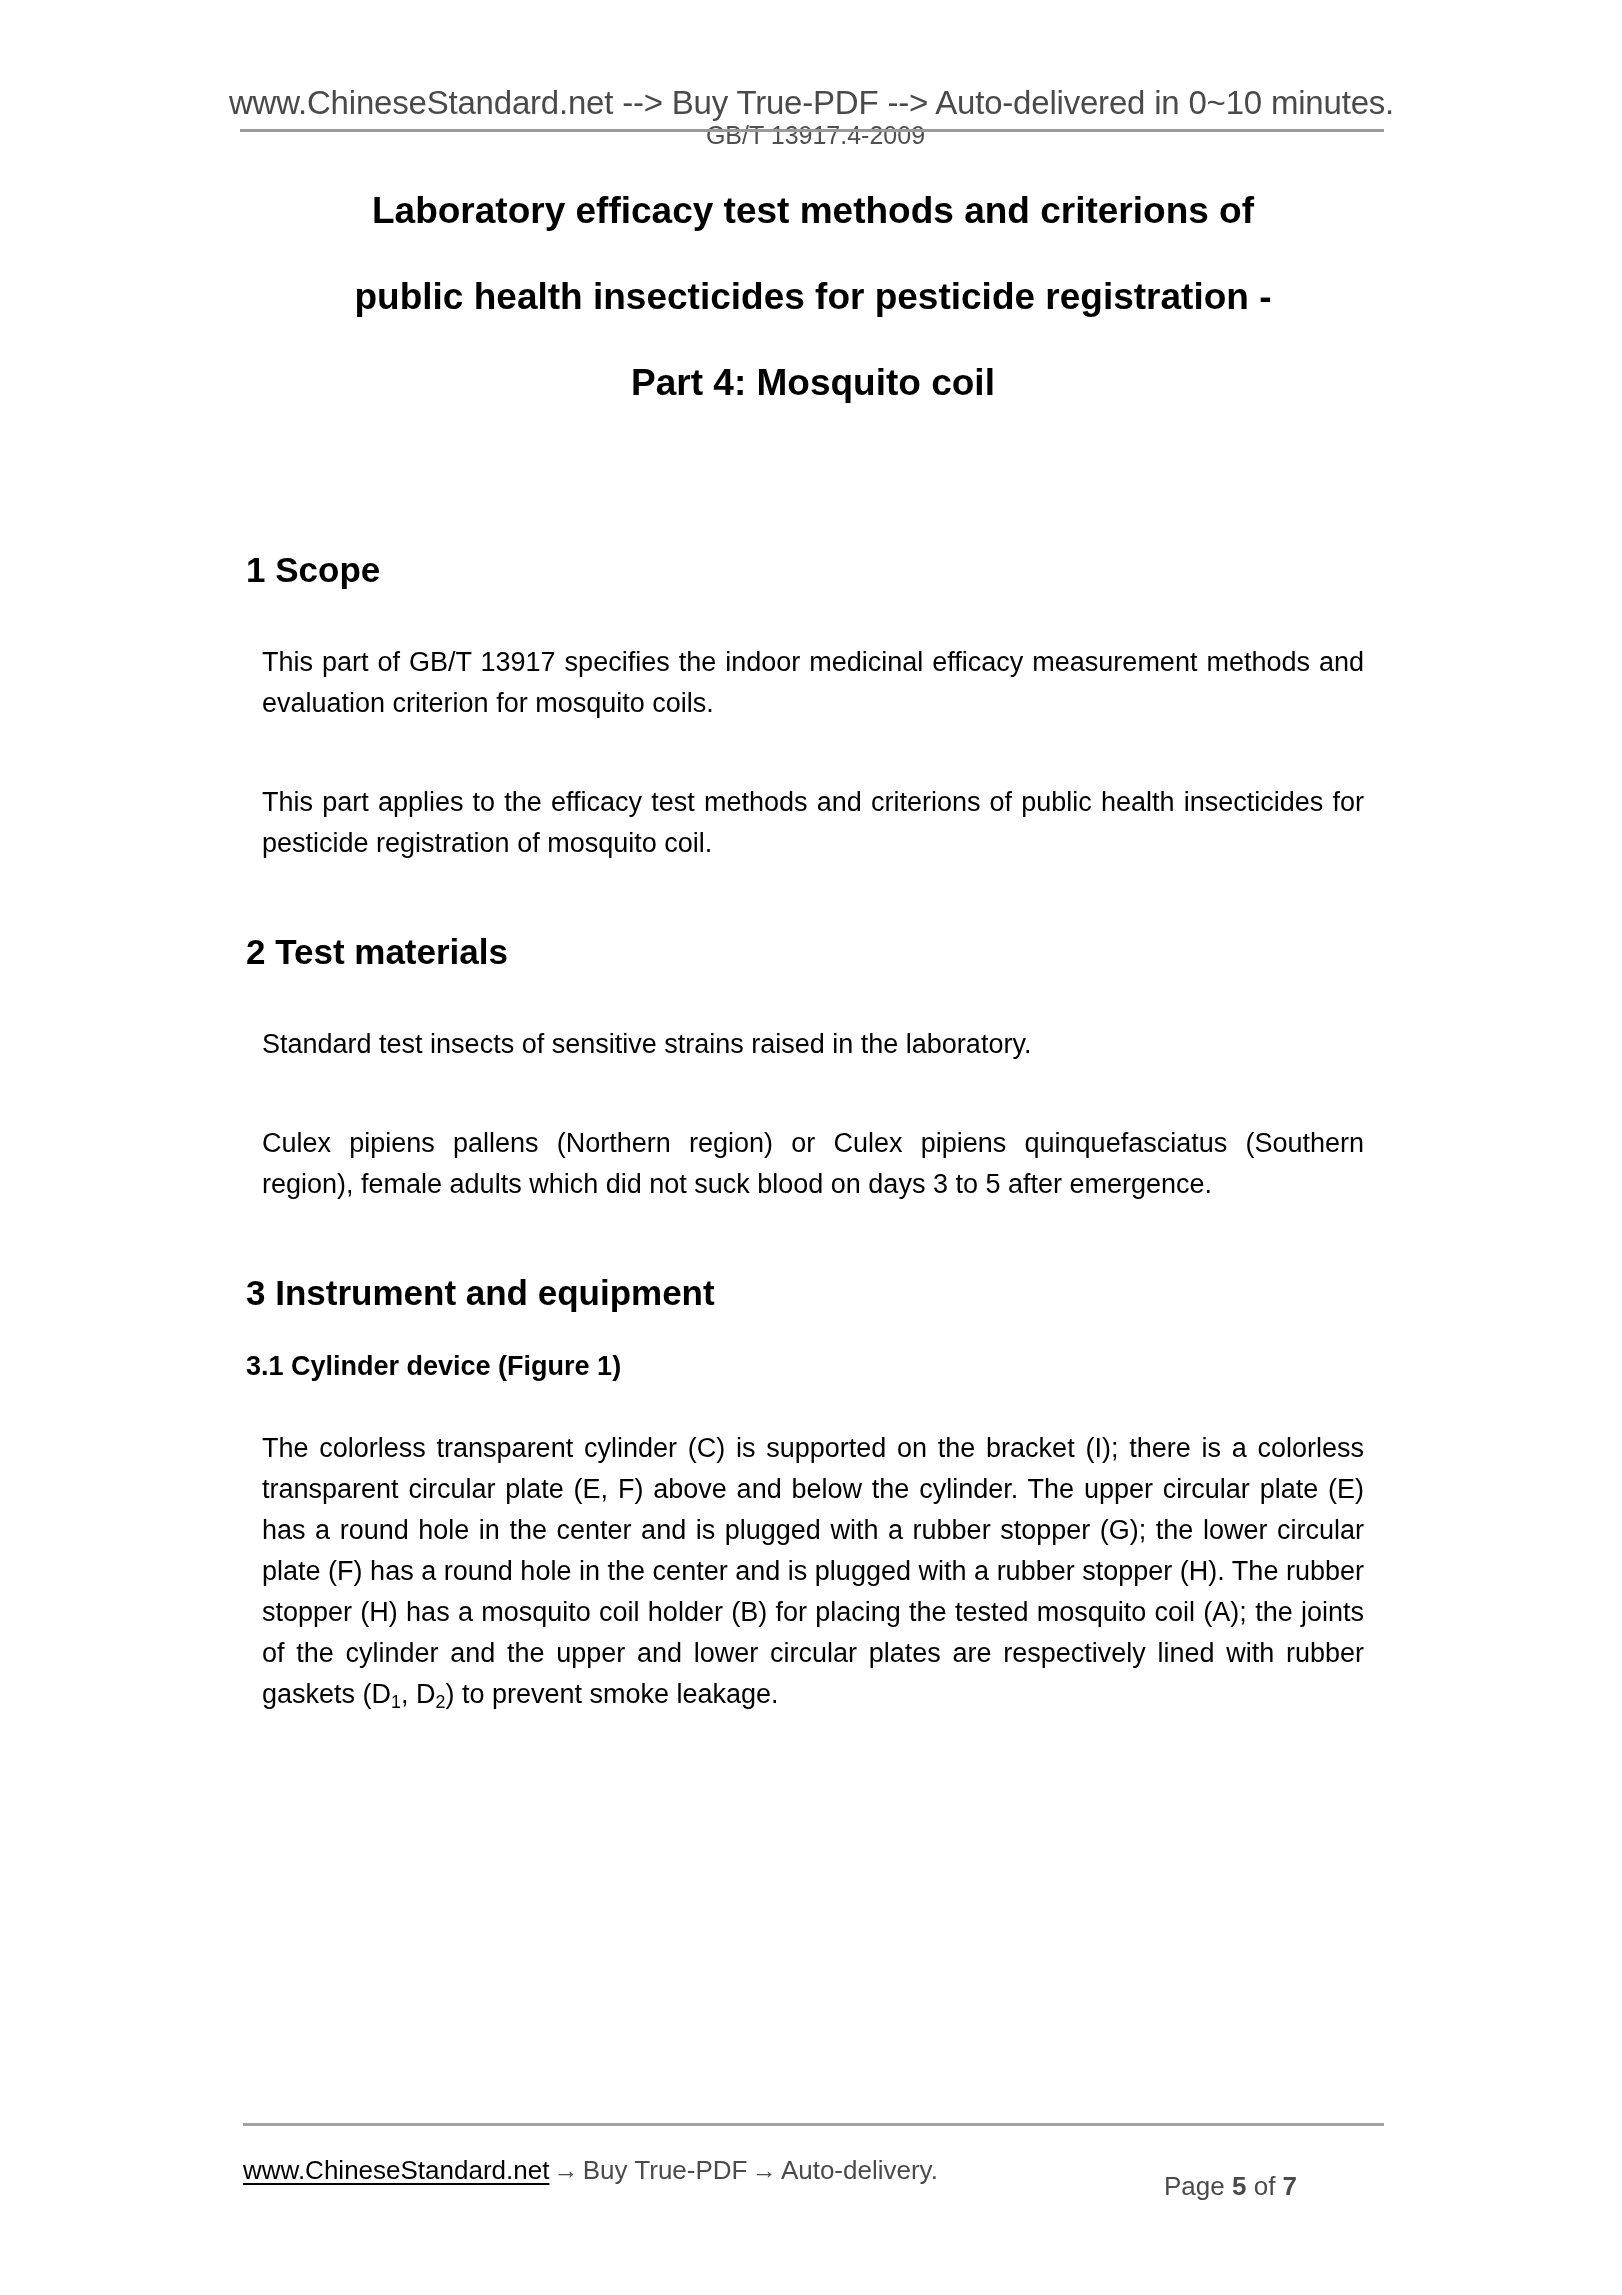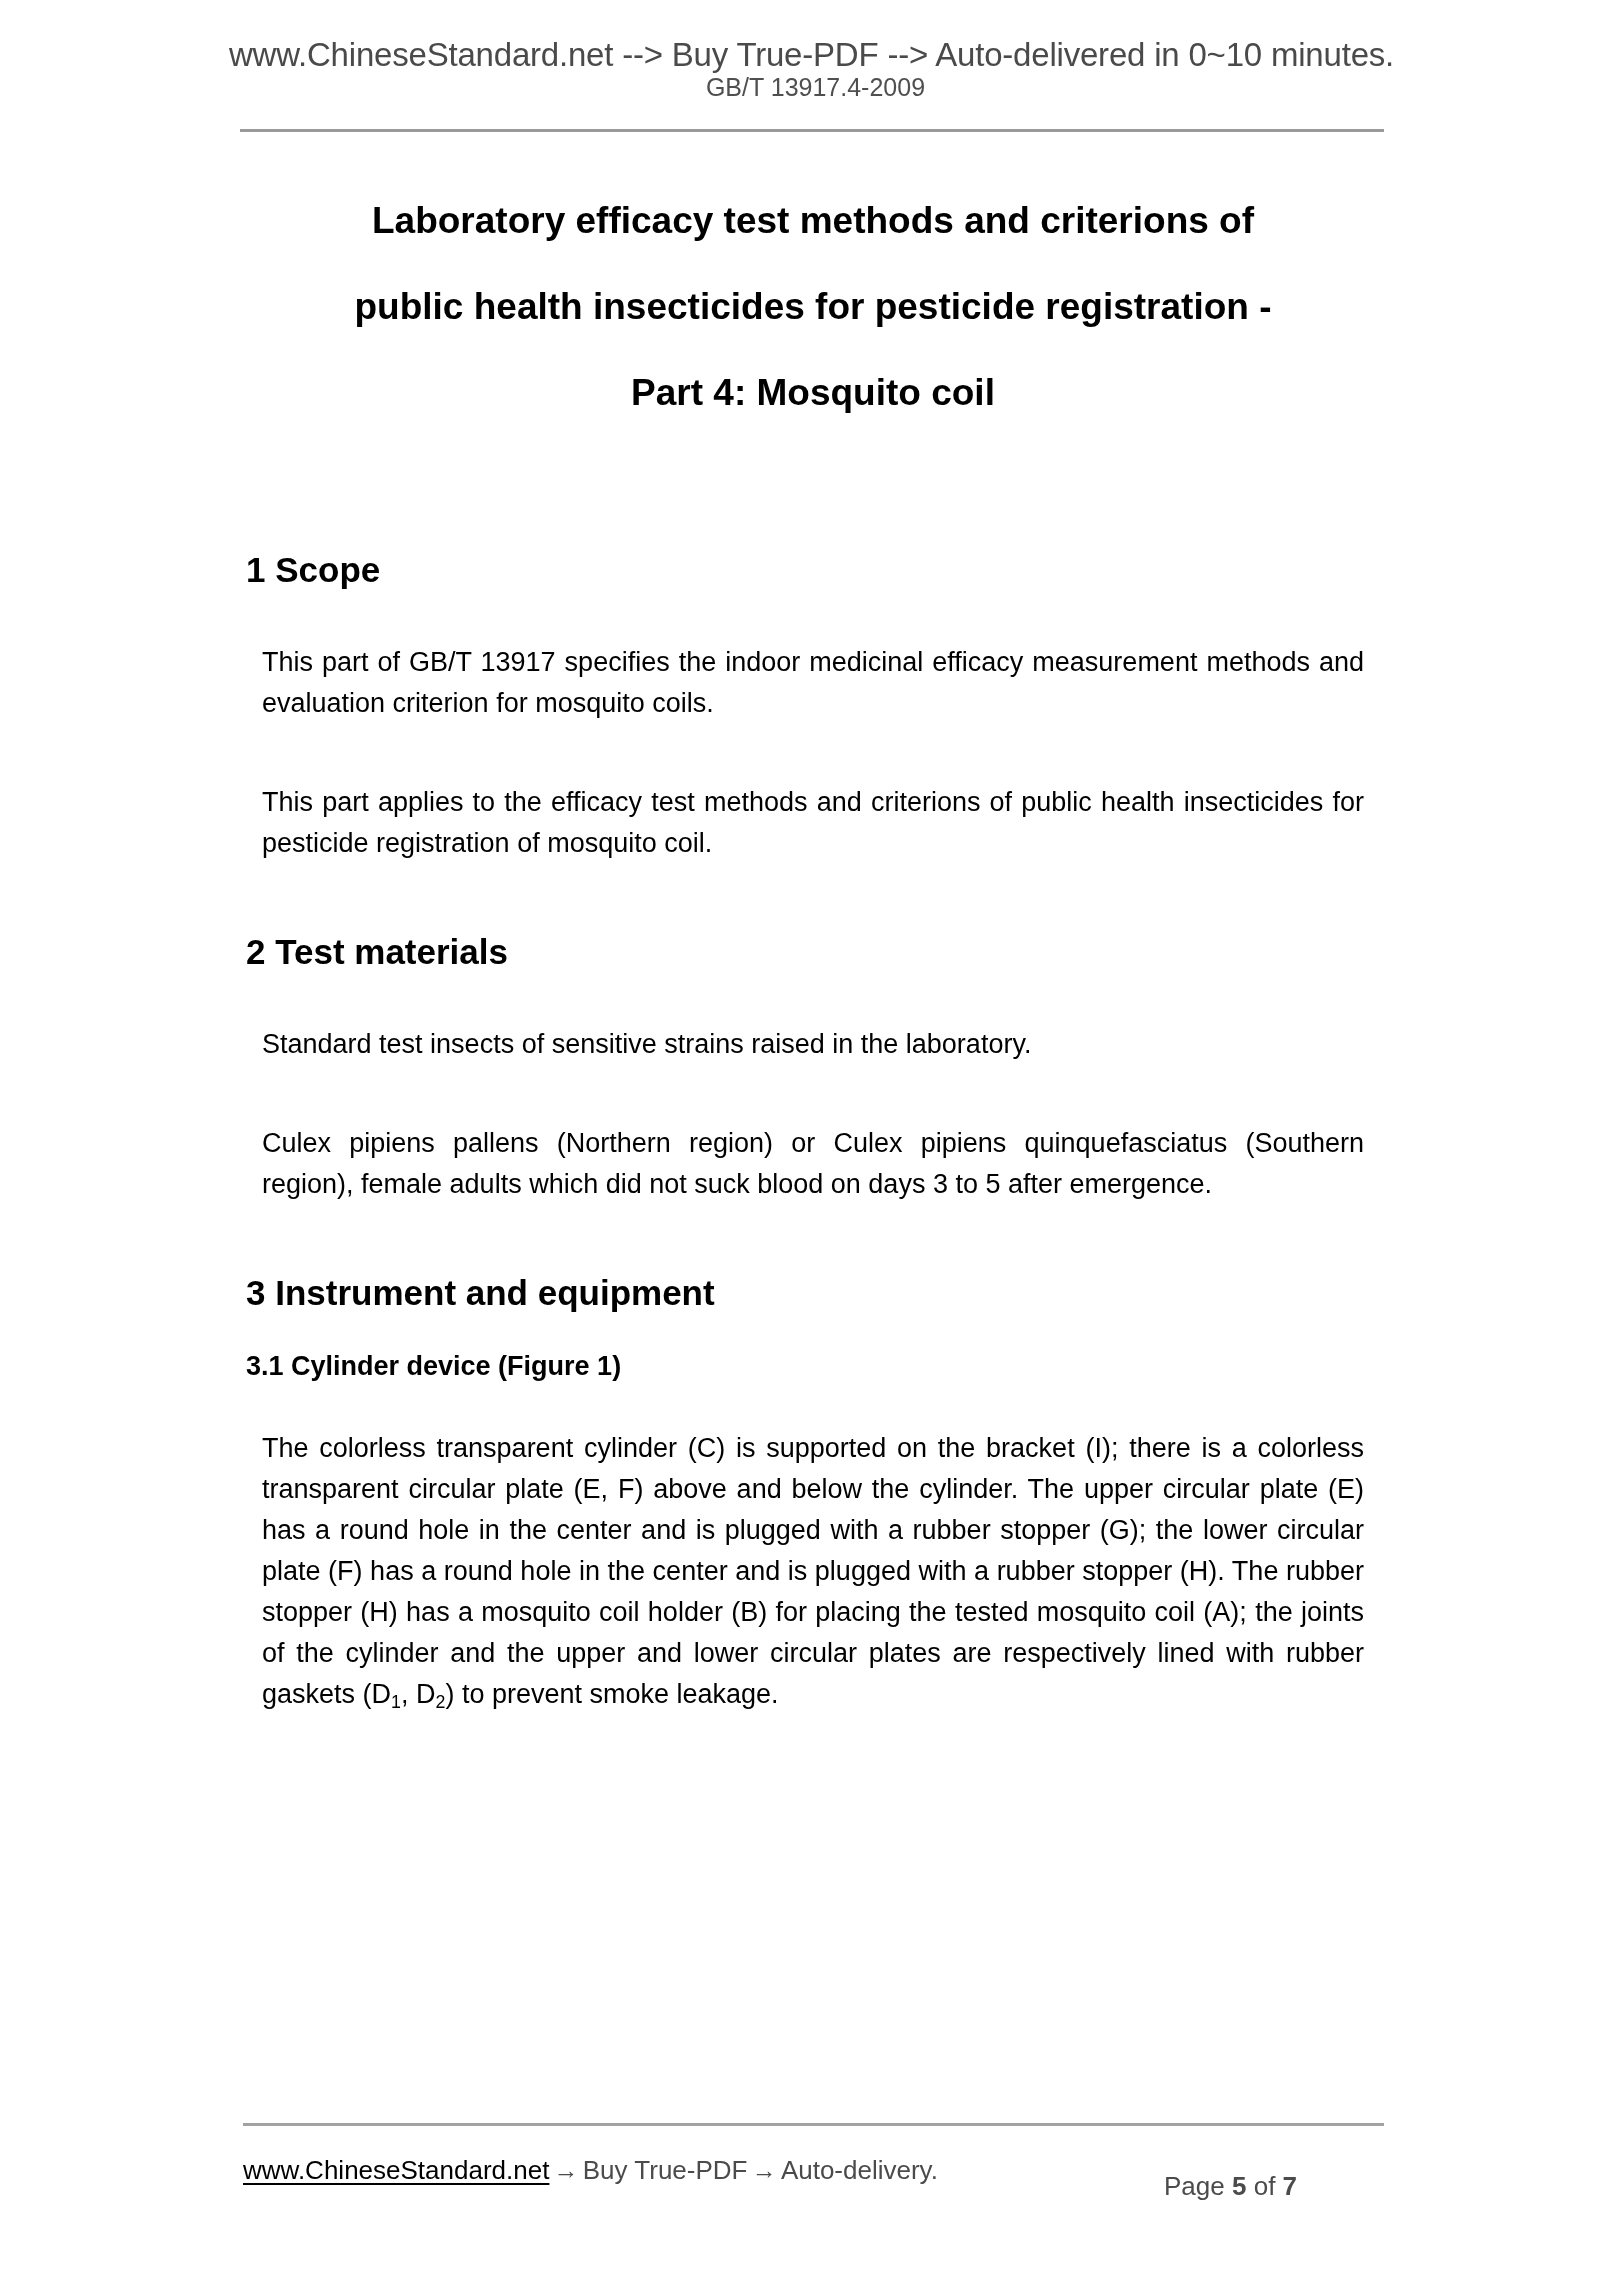--- a/index.html
+++ b/index.html
@@ -28,20 +28,21 @@
     top: 37px;
     width: 1623px;
     text-align: center;
   }
   .header-promo {
     font-size: 33px;
     line-height: 1.08;
     color: #4a4a4a;
     letter-spacing: -0.2px;
     white-space: nowrap;
+    margin-top: 48px;
   }
   .header-std {
     font-size: 25px;
     line-height: 1.1;
     color: #4f4f4f;
     margin-top: 1.7px;
     padding-left: 8px;
   }
   .header-rule {
     position: absolute;
@@ -49,21 +50,21 @@
     top: 129px;
     width: 1144px;
     height: 2.5px;
     background: #9a9a9a;
   }
 
   
   .doc-title {
     position: absolute;
     left: 246px;
-    top: 178px;
+    top: 168px;
     width: 1134px;
     text-align: center;
     font-weight: bold;
     font-size: 37px;
     line-height: 86px;
     color: #000000;
   }
   .doc-title .tline { display: block; }
 
   

